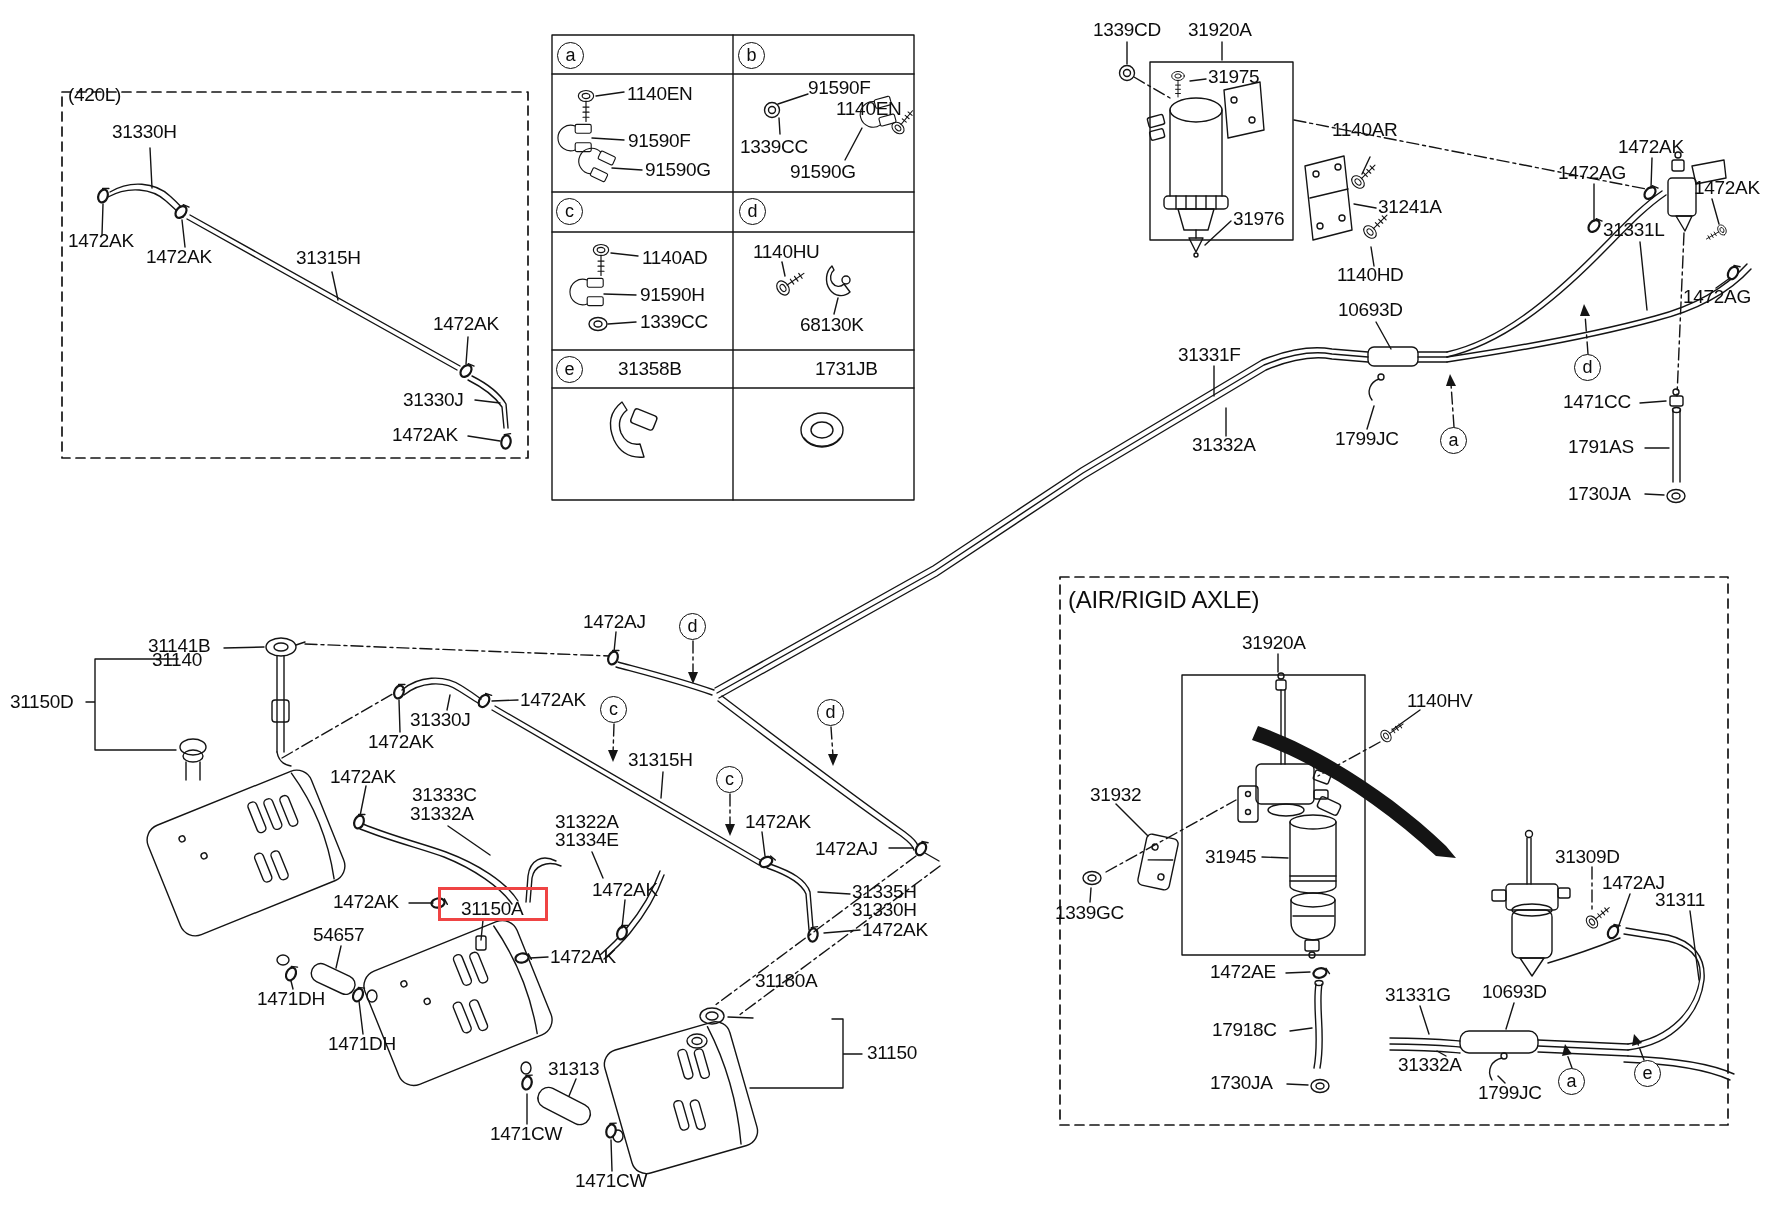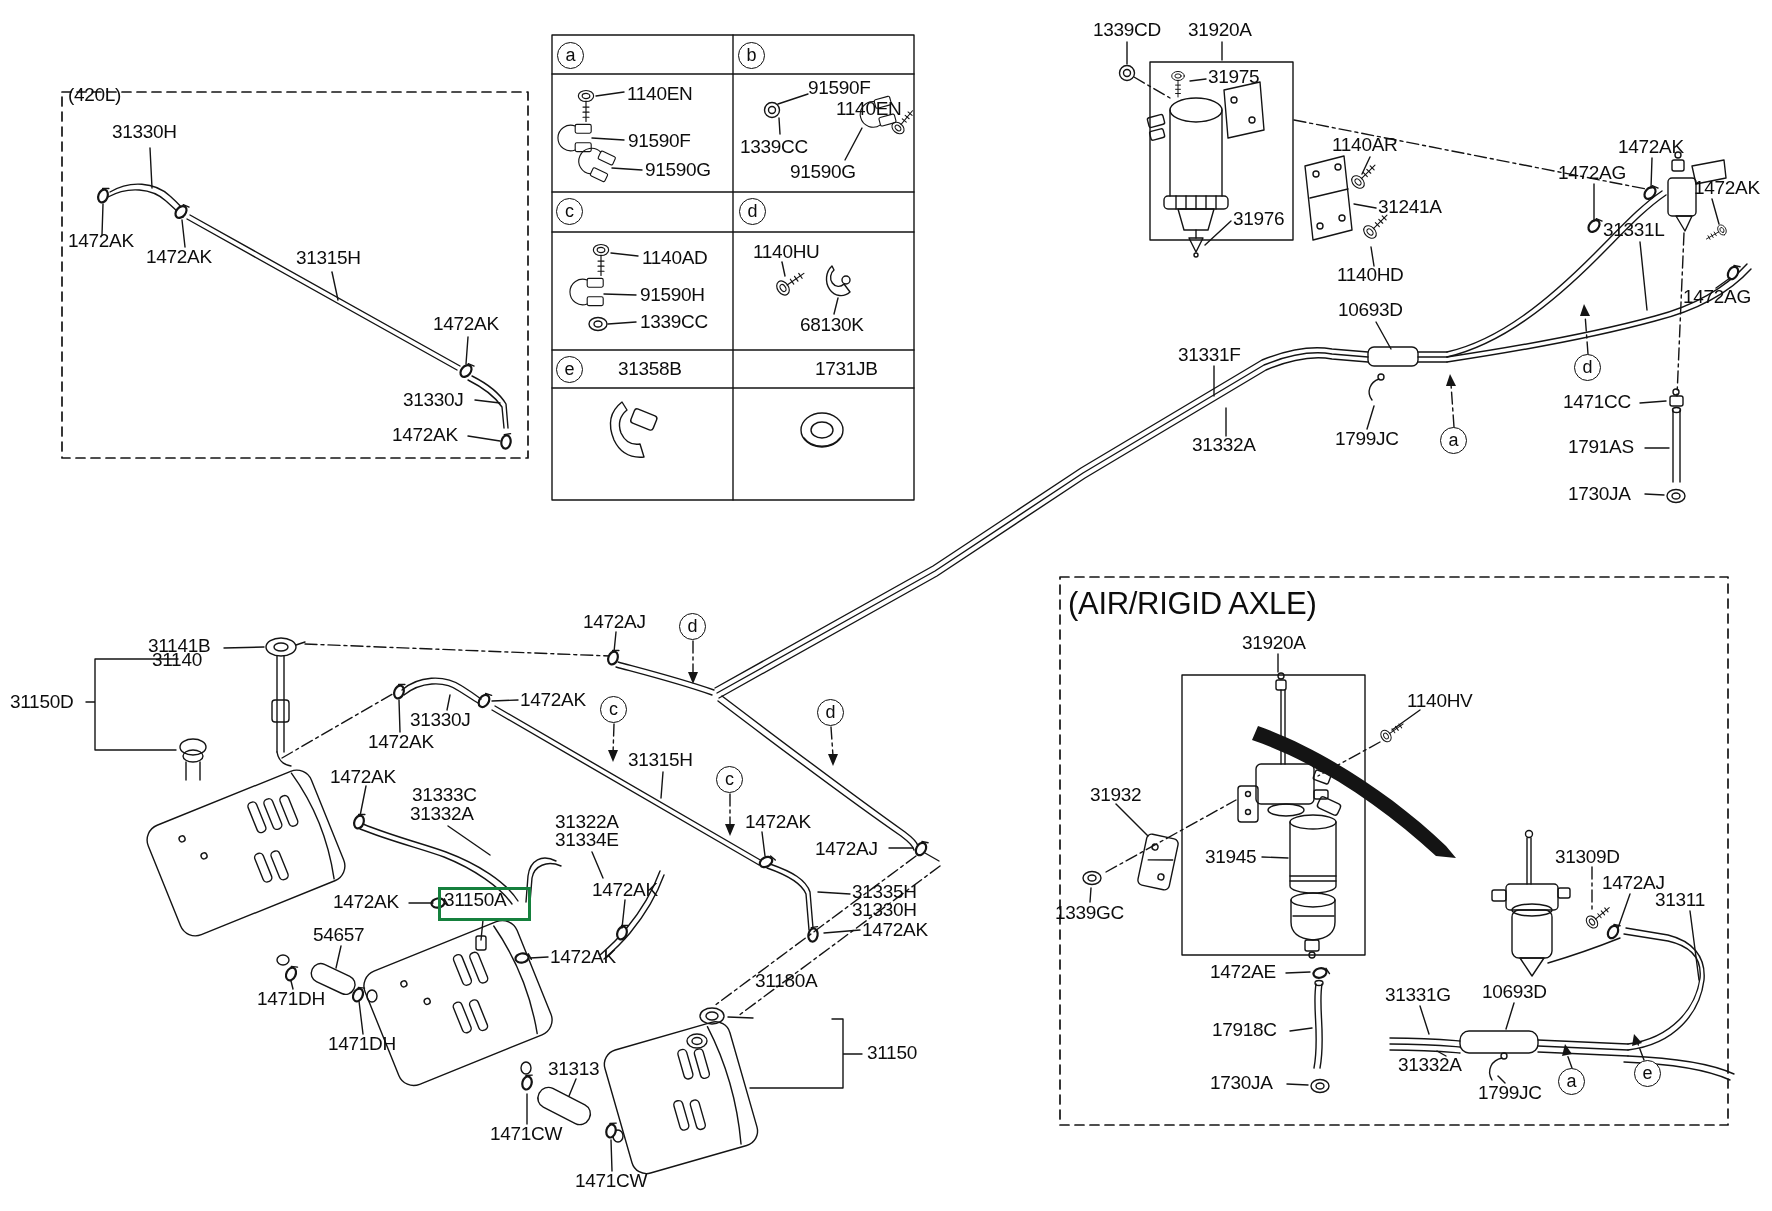--- a/index.html
+++ b/index.html
@@ -6,26 +6,26 @@
   #stage{position:relative;width:1772px;height:1211px;background:#fff;overflow:hidden;
          font-family:"Liberation Sans",sans-serif}
   #art{position:absolute;left:0;top:0}
   #art *{stroke:#141414;fill:none;stroke-width:1.4px;stroke-linecap:round;stroke-linejoin:round}
   #art .fill{fill:#141414;stroke:none}
   #art .wf{fill:#ffffff}
   #art .dsh{stroke-dasharray:12 4 3 4}
   #art .bx{stroke-dasharray:9 6;stroke-width:1.7}
   .lbl{position:absolute;font-size:19px;line-height:1.02;color:#0d0d0d;letter-spacing:-0.3px;
        white-space:nowrap;z-index:3}
-  .big{font-size:31px}
+  .big{font-size:24px}
   .co{position:absolute;width:27px;height:27px;border:1.7px solid #0d0d0d;border-radius:50%;
       font-size:18px;color:#0d0d0d;display:flex;align-items:center;justify-content:center;
       background:#fff;z-index:3;box-sizing:border-box}
-  .redbox{position:absolute;left:438px;top:887px;width:84px;height:28px;border:3px solid #15803d;
-          z-index:4;display:flex;align-items:flex-start;padding-left:3px}
+  .redbox{position:absolute;left:438px;top:887px;width:84px;height:28px;border:3px solid #ef4444;
+          z-index:4;display:flex;align-items:flex-end;padding-left:20px}
 </style>
 </head>
 <body>
 
 <div id="stage">
 
 <svg id="art" width="1772" height="1211" viewBox="0 0 1772 1211">
   <defs>
     <g id="cl">
           <ellipse rx="4.6" ry="6.6" class="wf" style="stroke-width:2.2"></ellipse>
@@ -449,21 +449,21 @@
 <div class="lbl" style="left:640px;top:312px">1339CC</div>
 <div class="lbl" style="left:753px;top:242px">1140HU</div>
 <div class="lbl" style="left:800px;top:315px">68130K</div>
 <div class="lbl" style="left:618px;top:359px">31358B</div>
 <div class="lbl" style="left:815px;top:359px">1731JB</div>
 
 <div class="lbl" style="left:1093px;top:20px">1339CD</div>
 <div class="lbl" style="left:1188px;top:20px">31920A</div>
 <div class="lbl" style="left:1208px;top:67px">31975</div>
 <div class="lbl" style="left:1233px;top:209px">31976</div>
-<div class="lbl" style="left:1332px;top:135px">1140AR</div>
+<div class="lbl" style="left:1332px;top:120px">1140AR</div>
 <div class="lbl" style="left:1378px;top:197px">31241A</div>
 <div class="lbl" style="left:1337px;top:265px">1140HD</div>
 <div class="lbl" style="left:1338px;top:300px">10693D</div>
 <div class="lbl" style="left:1178px;top:345px">31331F</div>
 <div class="lbl" style="left:1192px;top:435px">31332A</div>
 <div class="lbl" style="left:1335px;top:429px">1799JC</div>
 <div class="lbl" style="left:1618px;top:137px">1472AK</div>
 <div class="lbl" style="left:1558px;top:163px">1472AG</div>
 <div class="lbl" style="left:1694px;top:178px">1472AK</div>
 <div class="lbl" style="left:1603px;top:220px">31331L</div>

